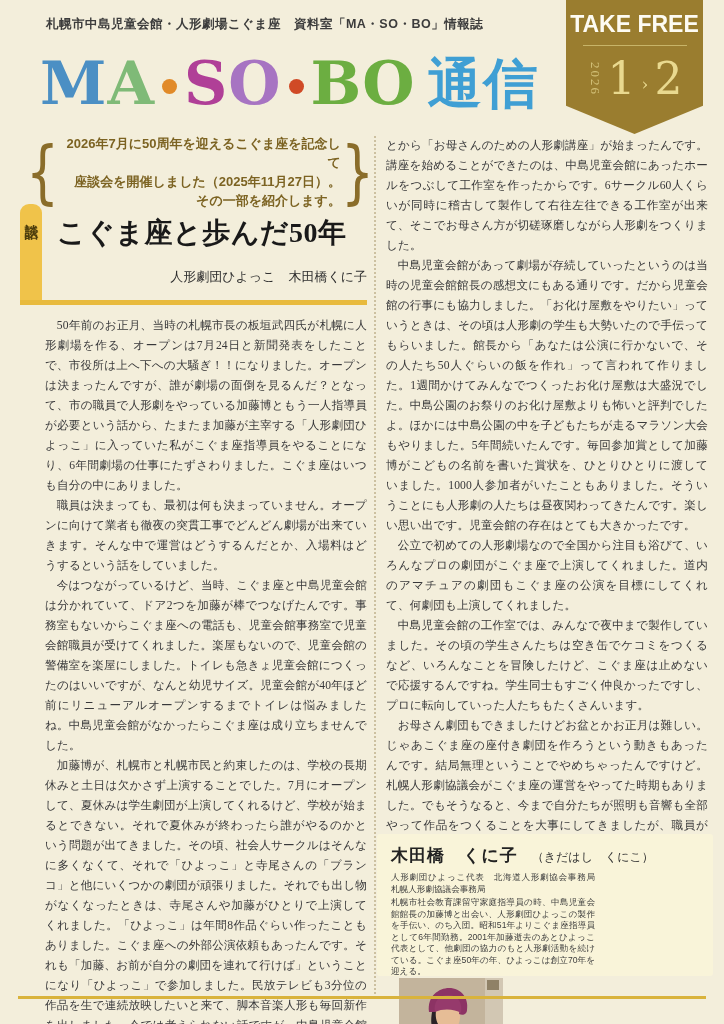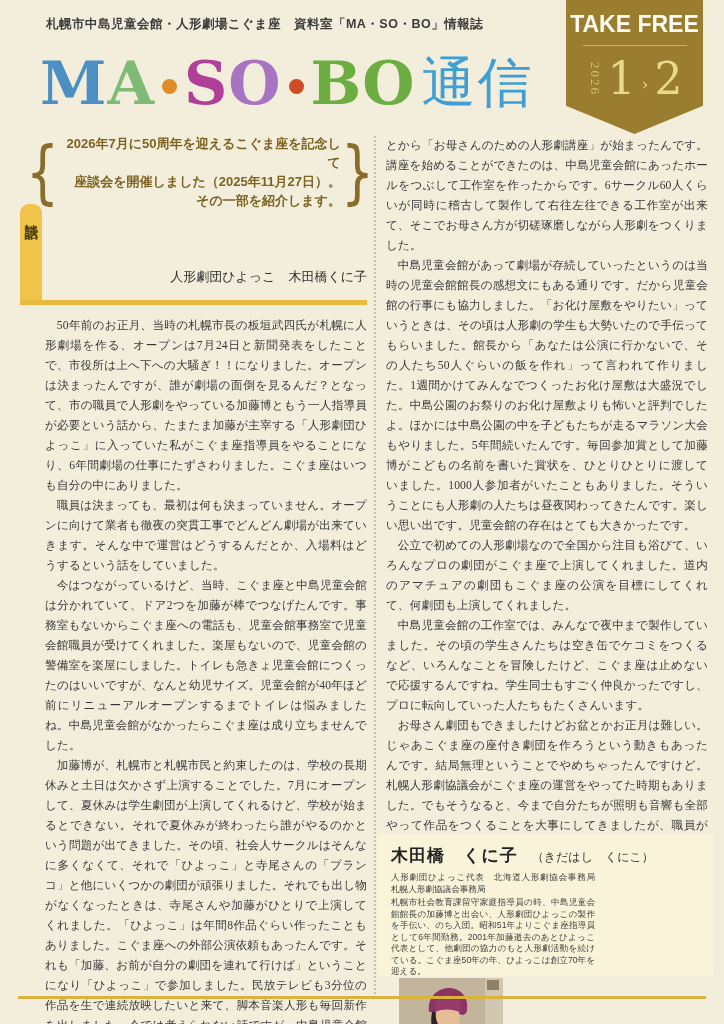--- a/index.html
+++ b/index.html
@@ -19,21 +19,21 @@
   }
   .masthead{
     position:absolute;left:40px;top:46px;height:74px;
     display:flex;align-items:center;
   }
   .m-letter{
     font-family:"DejaVu Serif","Liberation Serif",serif;
     font-weight:bold;font-size:60px;line-height:1;letter-spacing:1px;
   }
   .m-kanji{
-    font-weight:normal;font-size:54px;line-height:1;margin-left:6px;letter-spacing:2px;
+    font-weight:bold;font-size:54px;line-height:1;margin-left:12px;letter-spacing:2px;
   }
   .m-dot{width:15px;height:15px;border-radius:50%;margin:6px 7px 0 7px;}
   .c-m{color:#4b8fc4;}
   .c-a{color:#7fba77;}
   .c-s{color:#b03f97;}
   .c-o1{color:#a774c2;}
   .c-b{color:#6cae41;}
   .c-o2{color:#6cae41;}
   .c-tsushin{color:#3f9fd4;}
   .dot-orange{background:#e18a28;}
@@ -184,20 +184,21 @@
       <div>2026年7月に50周年を迎えるこぐま座を記念して</div>
       <div>座談会を開催しました（2025年11月27日）。</div>
       <div>その一部を紹介します。</div>
     </div>
     <span class="brace">}</span>
   </div>
 
   <div class="tag-bar">
     <span class="tag-text">談話</span>
   </div>
+  <h1 class="article-title" style="margin:0;">こぐま座と歩んだ50年</h1>
   <div class="byline">人形劇団ひよっこ　木田橋くに子</div>
   <div class="rule-h"></div>
 
   <div class="col col-left">
     <p>　50年前のお正月、当時の札幌市長の板垣武四氏が札幌に人形劇場を作る、オープンは7月24日と新聞発表をしたことで、市役所は上へ下への大騒ぎ！！になりました。オープンは決まったんですが、誰が劇場の面倒を見るんだ？となって、市の職員で人形劇をやっている加藤博ともう一人指導員が必要という話から、たまたま加藤が主宰する「人形劇団ひよっこ」に入っていた私がこぐま座指導員をやることになり、6年間劇場の仕事にたずさわりました。こぐま座はいつも自分の中にありました。</p>
     <p>　職員は決まっても、最初は何も決まっていません。オープンに向けて業者も徹夜の突貫工事でどんどん劇場が出来ていきます。そんな中で運営はどうするんだとか、入場料はどうするという話をしていました。</p>
     <p>　今はつながっているけど、当時、こぐま座と中島児童会館は分かれていて、ドア2つを加藤が棒でつなげたんです。事務室もないからこぐま座への電話も、児童会館事務室で児童会館職員が受けてくれました。楽屋もないので、児童会館の警備室を楽屋にしました。トイレも急きょ児童会館につくったのはいいですが、なんと幼児サイズ。児童会館が40年ほど前にリニューアルオープンするまでトイレは悩みましたね。中島児童会館がなかったらこぐま座は成り立ちませんでした。</p>
     <p>　加藤博が、札幌市と札幌市民と約束したのは、学校の長期休みと土日は欠かさず上演することでした。7月にオープンして、夏休みは学生劇団が上演してくれるけど、学校が始まるとできない。それで夏休みが終わったら誰がやるのかという問題が出てきました。その頃、社会人サークルはそんなに多くなくて、それで「ひよっこ」と寺尾さんの「ブランコ」と他にいくつかの劇団が頑張りました。それでも出し物がなくなったときは、寺尾さんや加藤がひとりで上演してくれました。「ひよっこ」は年間8作品ぐらい作ったこともありました。こぐま座への外部公演依頼もあったんです。それも「加藤、お前が自分の劇団を連れて行けば」ということになり「ひよっこ」で参加しました。民放テレビも3分位の作品を生で連続放映したいと来て、脚本音楽人形も毎回新作を出しました。今では考えられない話ですが、中島児童会館に寝泊まりしながら創作していました。</p>
 
   </div>

